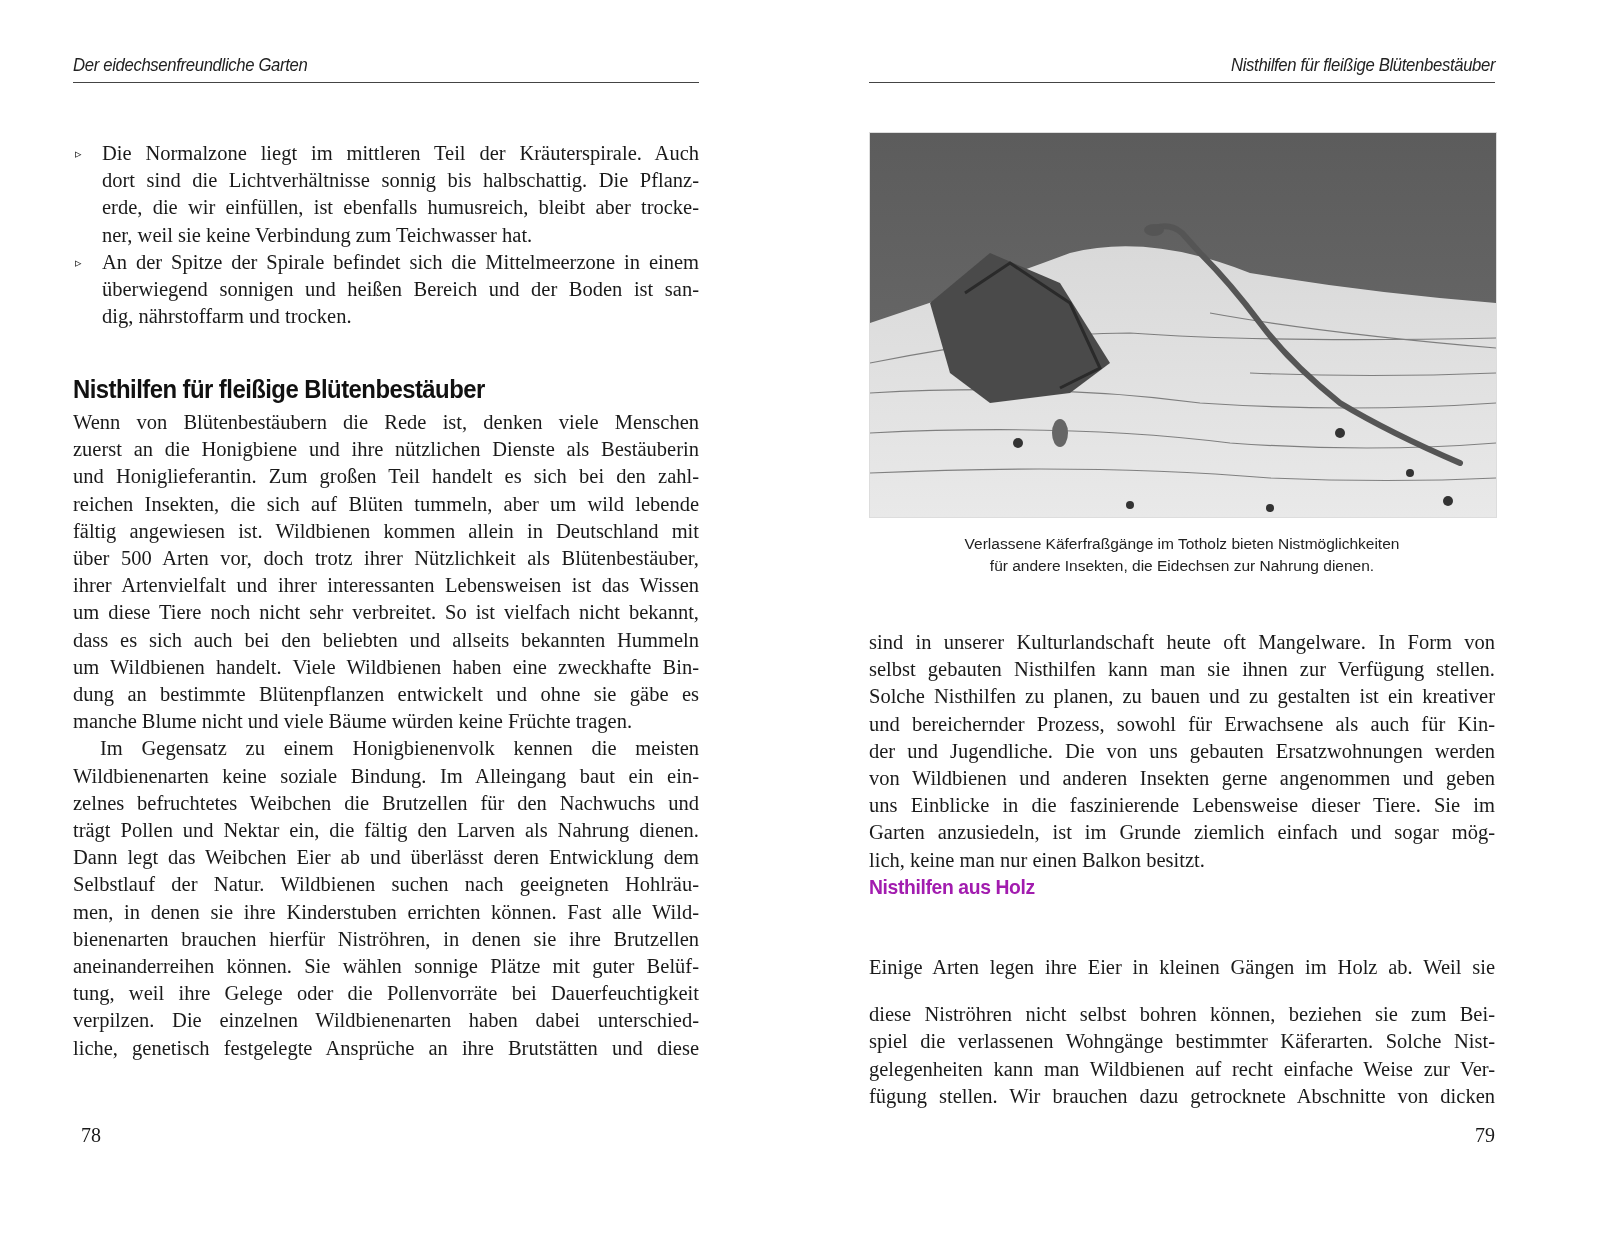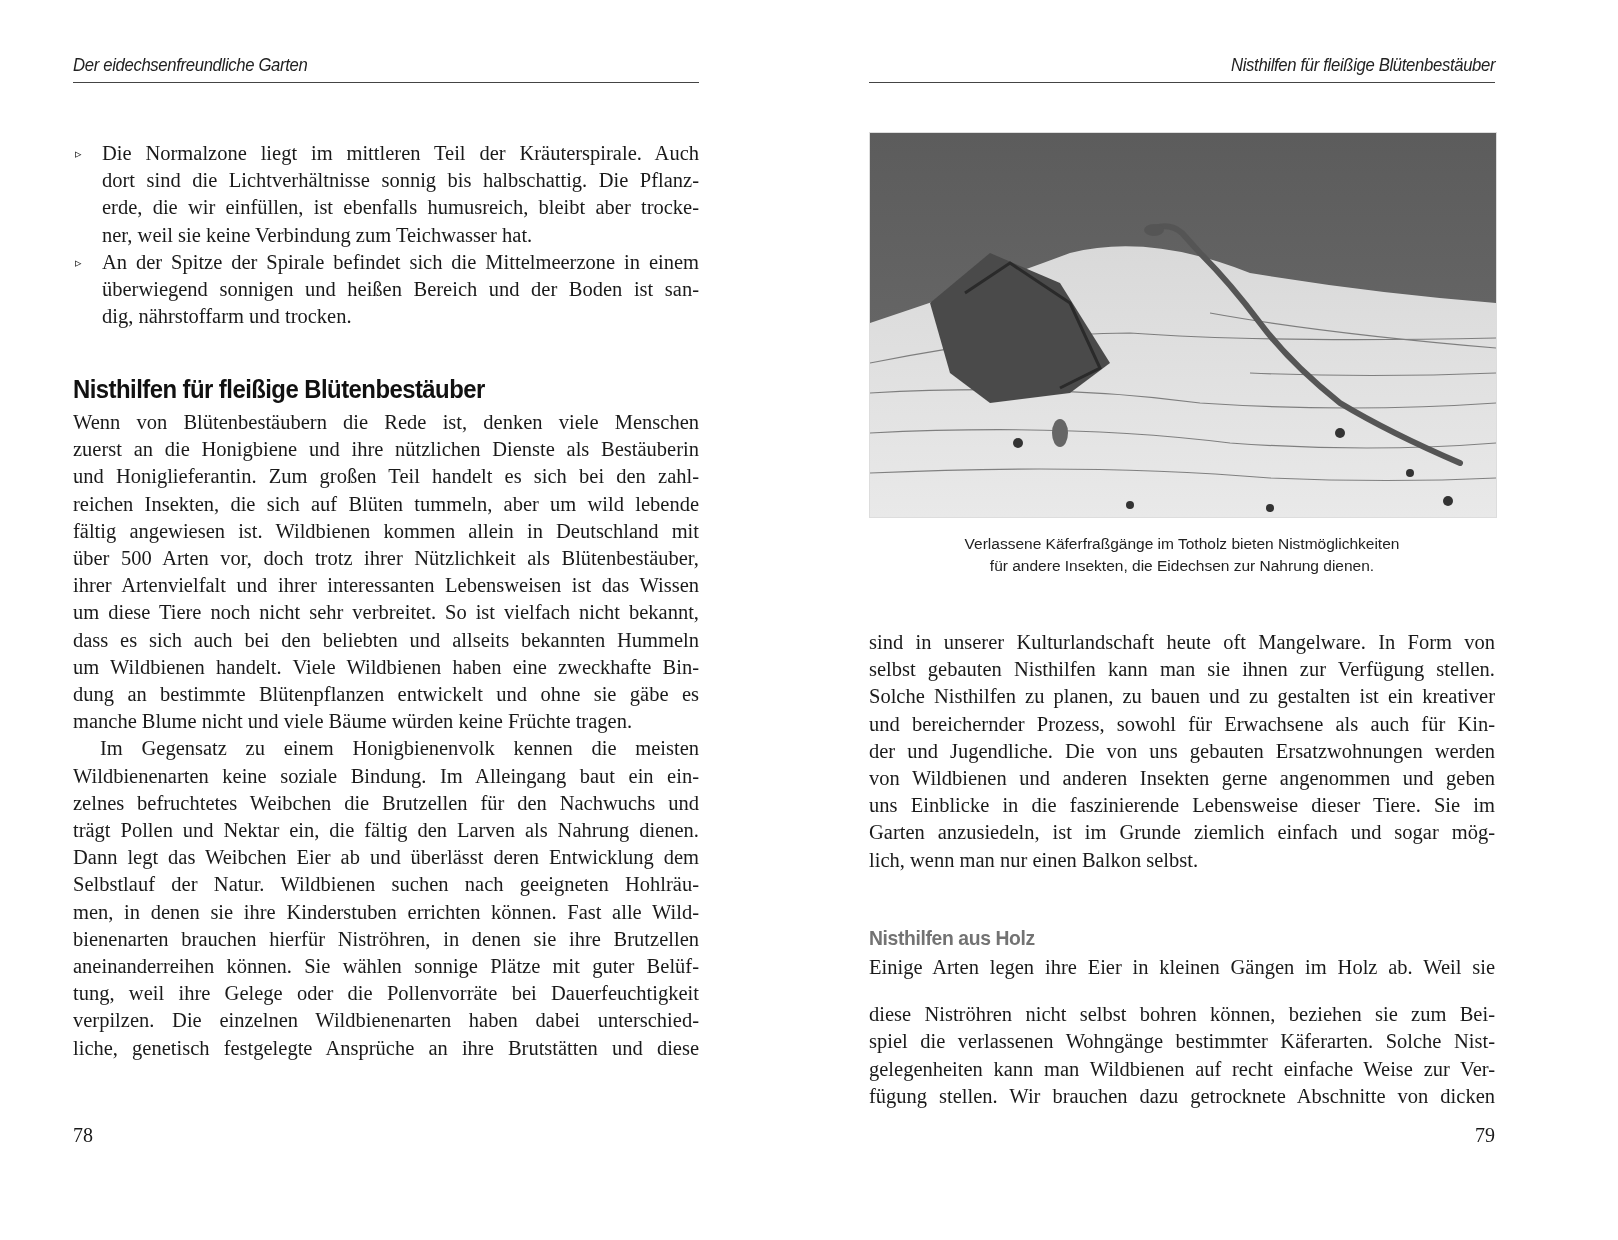--- a/index.html
+++ b/index.html
@@ -16,28 +16,28 @@
   .line { display:block; white-space:nowrap; text-align:justify; text-align-last:justify; }
   .line.last { text-align-last:left; }
   .bullets { position:absolute; top:140px; left:0; width:626px; }
   .bullet { position:relative; padding-left:29px; }
   .bullet .marker { position:absolute; left:2px; top:0; font-size:13px; line-height:27px; font-family:"DejaVu Sans", sans-serif; }
   .h2 { position:absolute; top:374px; left:0; font-family:"Liberation Sans", sans-serif; font-weight:bold; font-size:26px; letter-spacing:-0.6px; color:#111; }
   .h2 span { display:inline-block; transform:scaleX(0.92); transform-origin:left; white-space:nowrap; }
   .para1 { position:absolute; top:409px; left:0; width:626px; }
   .indent { text-indent:0; padding-left:27px; }
   .page-number { position:absolute; top:1124px; font-family:"Liberation Serif", serif; font-size:20px; color:#1a1a1a; }
-  .left .page-number { left:0; }
+  .left .page-number { left:8px; }
   .right .page-number { right:0; }
   .figure { position:absolute; top:132px; left:0; width:626px; height:384px; border:1px solid #ddd;
     background:linear-gradient(to bottom, #6a6a6a 0%, #5d5d5d 40%, #777 50%, #d7d7d7 55%, #e8e8e8 70%, #dcdcdc 100%); overflow:hidden; }
   .caption { position:absolute; top:533px; left:0; width:626px; text-align:center; font-family:"Liberation Sans", sans-serif; font-size:15.5px; line-height:22px; color:#222; }
   .caption span { display:block; }
   .para-r1 { position:absolute; top:629px; left:0; width:626px; }
-  .h3 { position:absolute; top:926px; left:0; font-family:"Liberation Sans", sans-serif; font-weight:bold; font-size:21px; letter-spacing:-0.4px; color:#737373; }
+  .h3 { position:absolute; top:875px; left:0; font-family:"Liberation Sans", sans-serif; font-weight:bold; font-size:21px; letter-spacing:-0.4px; color:#a21caf; }
   .h3 span { display:inline-block; transform:scaleX(0.92); transform-origin:left; white-space:nowrap; }
   .para-r2 { position:absolute; top:954px; left:0; width:626px; }
 </style>
 </head>
 <body>
 
 <div class="page left">
   <div class="running-head"><span>Der eidechsenfreundliche Garten</span></div>
 
   <div class="bullets body-text">
@@ -136,21 +136,21 @@
 
   <div class="para-r1 body-text">
     <span class="line" style="white-space: nowrap;"><span style="white-space: nowrap; word-spacing: 0px;">sind in unserer Kulturlandschaft heute oft Mangelware. In Form von</span></span>
     <span class="line" style="white-space: nowrap;"><span style="white-space: nowrap; word-spacing: 0px;">selbst gebauten Nisthilfen kann man sie ihnen zur Verfügung stellen.</span></span>
     <span class="line" style="white-space: nowrap;"><span style="white-space: nowrap; word-spacing: 0px;">Solche Nisthilfen zu planen, zu bauen und zu gestalten ist ein kreativer</span></span>
     <span class="line" style="white-space: nowrap;"><span style="white-space: nowrap; word-spacing: 0px;">und bereichernder Prozess, sowohl für Erwachsene als auch für Kin-</span></span>
     <span class="line" style="white-space: nowrap;"><span style="white-space: nowrap; word-spacing: 0px;">der und Jugendliche. Die von uns gebauten Ersatzwohnungen werden</span></span>
     <span class="line" style="white-space: nowrap;"><span style="white-space: nowrap; word-spacing: 0px;">von Wildbienen und anderen Insekten gerne angenommen und geben</span></span>
     <span class="line" style="white-space: nowrap;"><span style="white-space: nowrap; word-spacing: 0px;">uns Einblicke in die faszinierende Lebensweise dieser Tiere. Sie im</span></span>
     <span class="line" style="white-space: nowrap;"><span style="white-space: nowrap; word-spacing: 0px;">Garten anzusiedeln, ist im Grunde ziemlich einfach und sogar mög-</span></span>
-    <span class="line last" style="white-space: nowrap;"><span style="white-space: nowrap;">lich, wenn man nur einen Balkon selbst.</span></span>
+    <span class="line last" style="white-space: nowrap;"><span style="white-space: nowrap;">lich, keine man nur einen Balkon besitzt.</span></span>
   </div>
 
   <div class="h3"><span>Nisthilfen aus Holz</span></div>
 
   <div class="para-r2 body-text">
     <span class="line" style="white-space: nowrap;"><span style="white-space: nowrap; word-spacing: 0px;">Einige Arten legen ihre Eier in kleinen Gängen im Holz ab. Weil sie</span></span>
     <span class="line" style="white-space: nowrap; margin-top: 20px;"><span style="white-space: nowrap; word-spacing: 0px;">diese Niströhren nicht selbst bohren können, beziehen sie zum Bei-</span></span>
     <span class="line" style="white-space: nowrap;"><span style="white-space: nowrap; word-spacing: 0px;">spiel die verlassenen Wohngänge bestimmter Käferarten. Solche Nist-</span></span>
     <span class="line" style="white-space: nowrap;"><span style="white-space: nowrap; word-spacing: 0px;">gelegenheiten kann man Wildbienen auf recht einfache Weise zur Ver-</span></span>
     <span class="line" style="white-space: nowrap;"><span style="white-space: nowrap; word-spacing: 0px;">fügung stellen. Wir brauchen dazu getrocknete Abschnitte von dicken</span></span>

